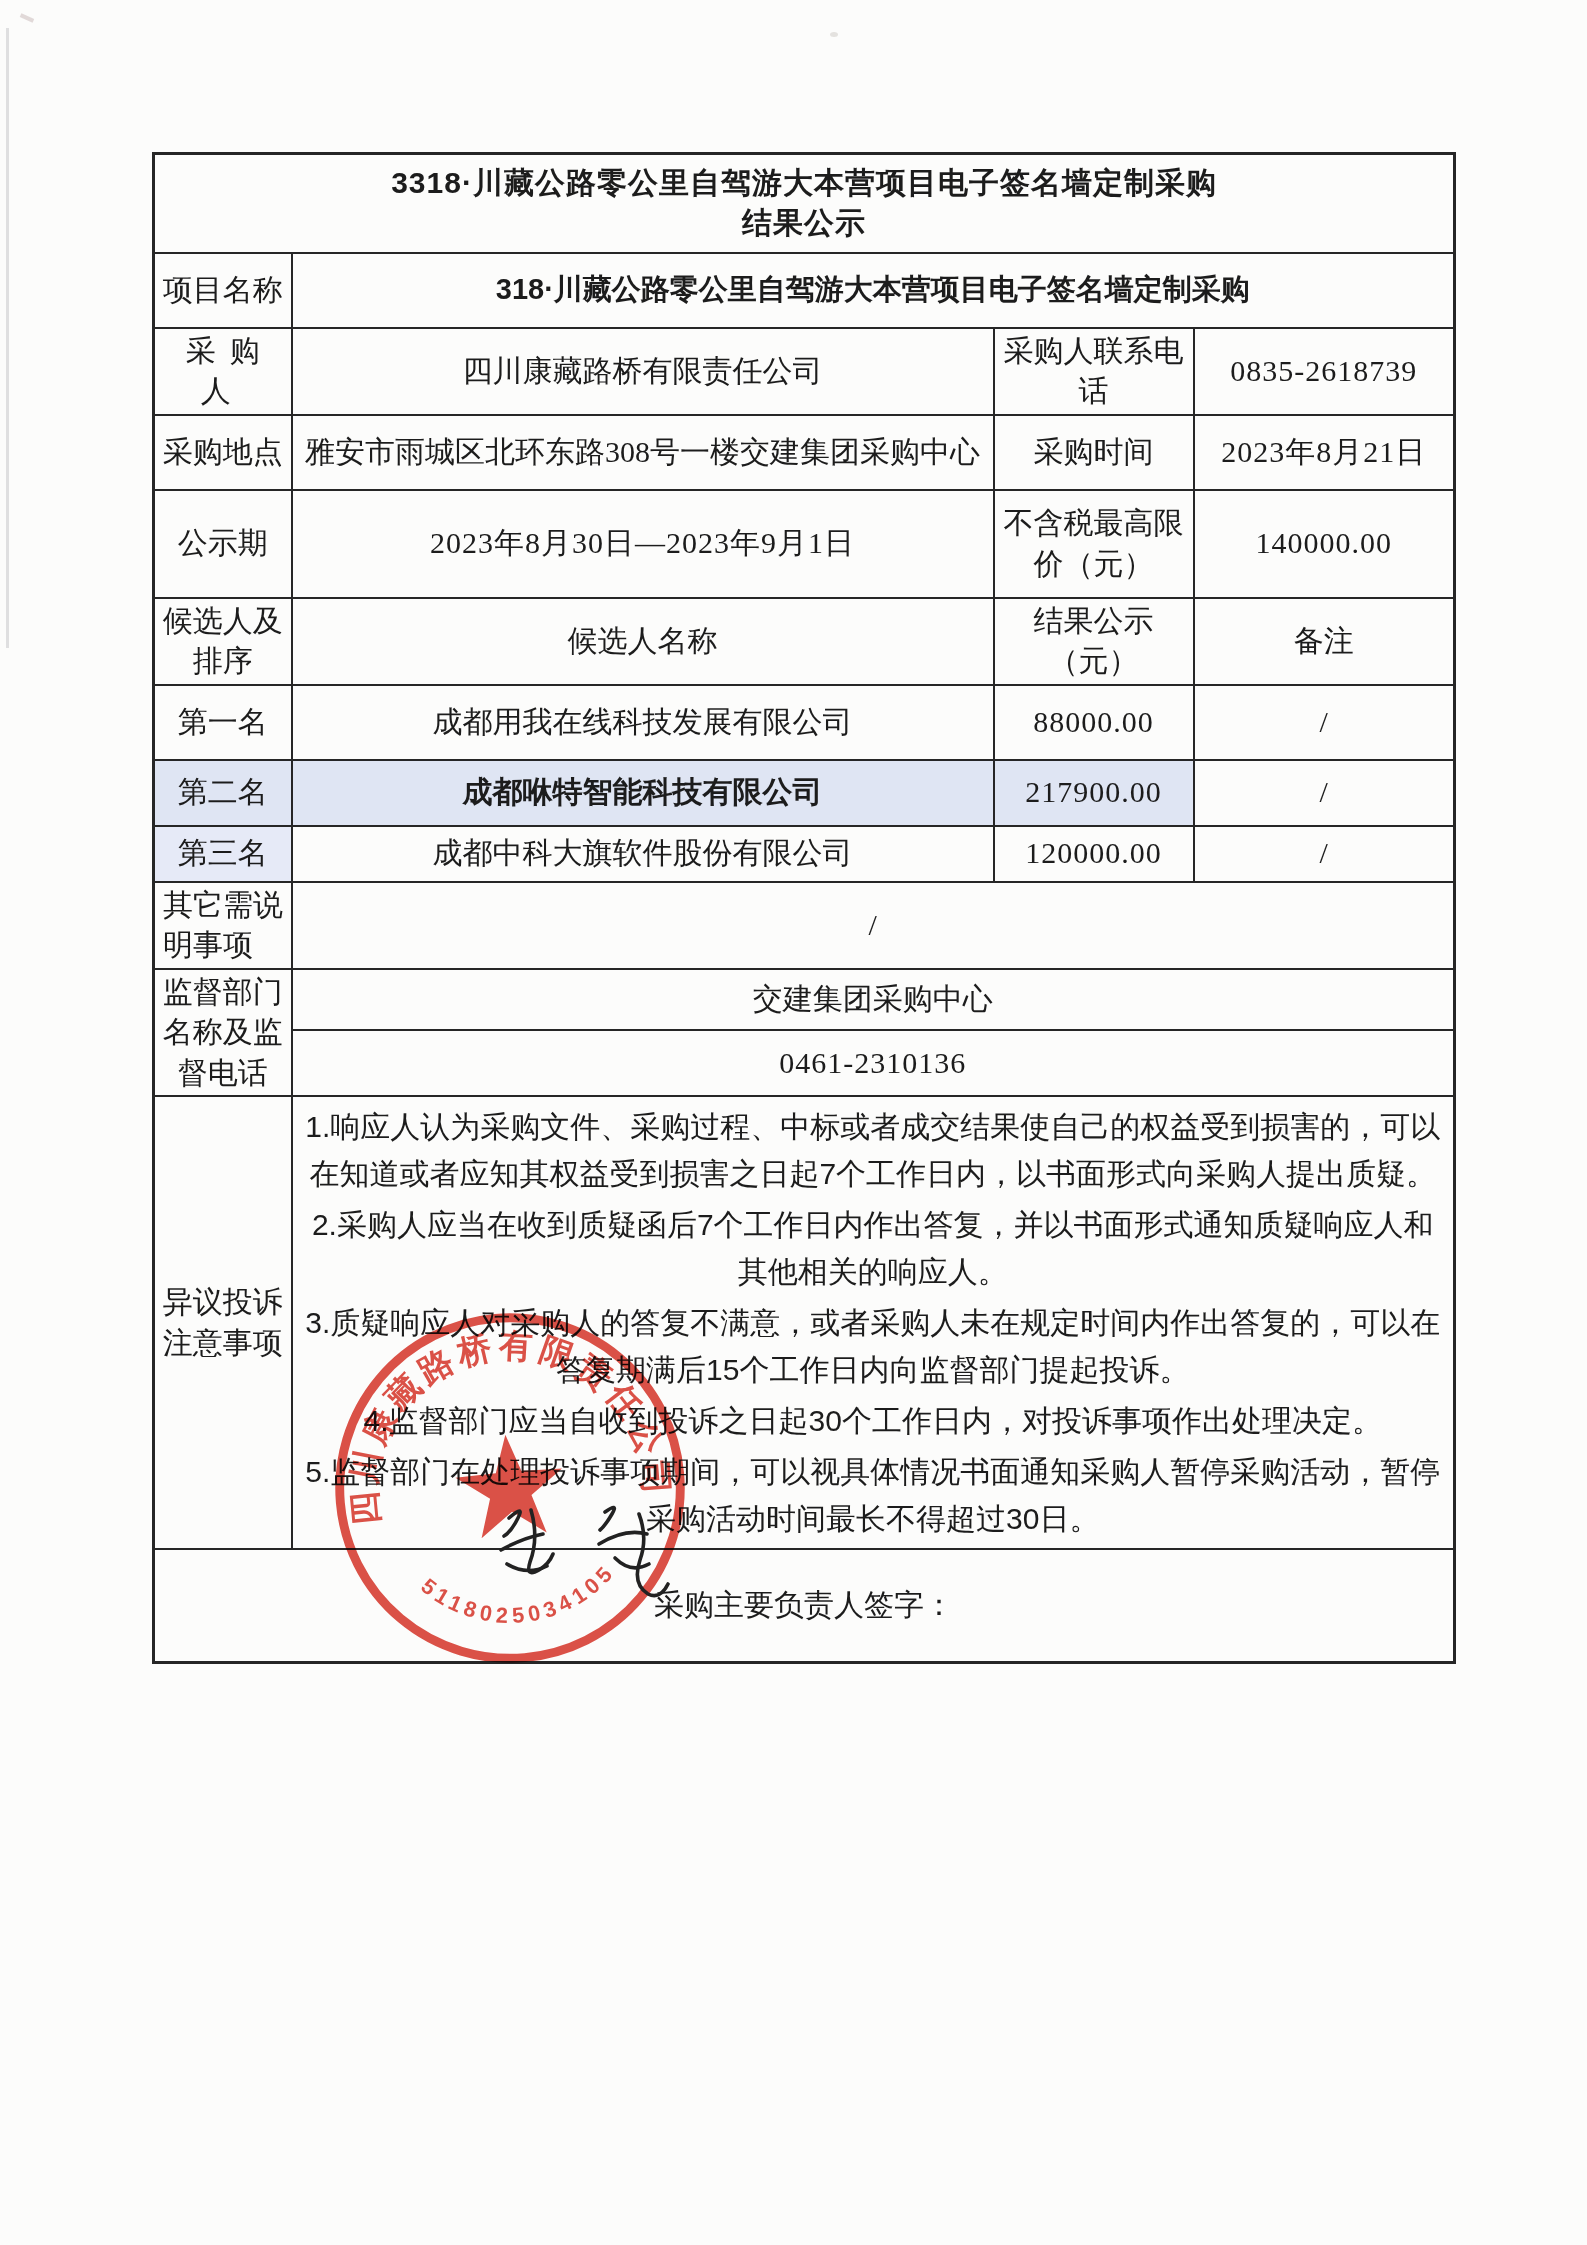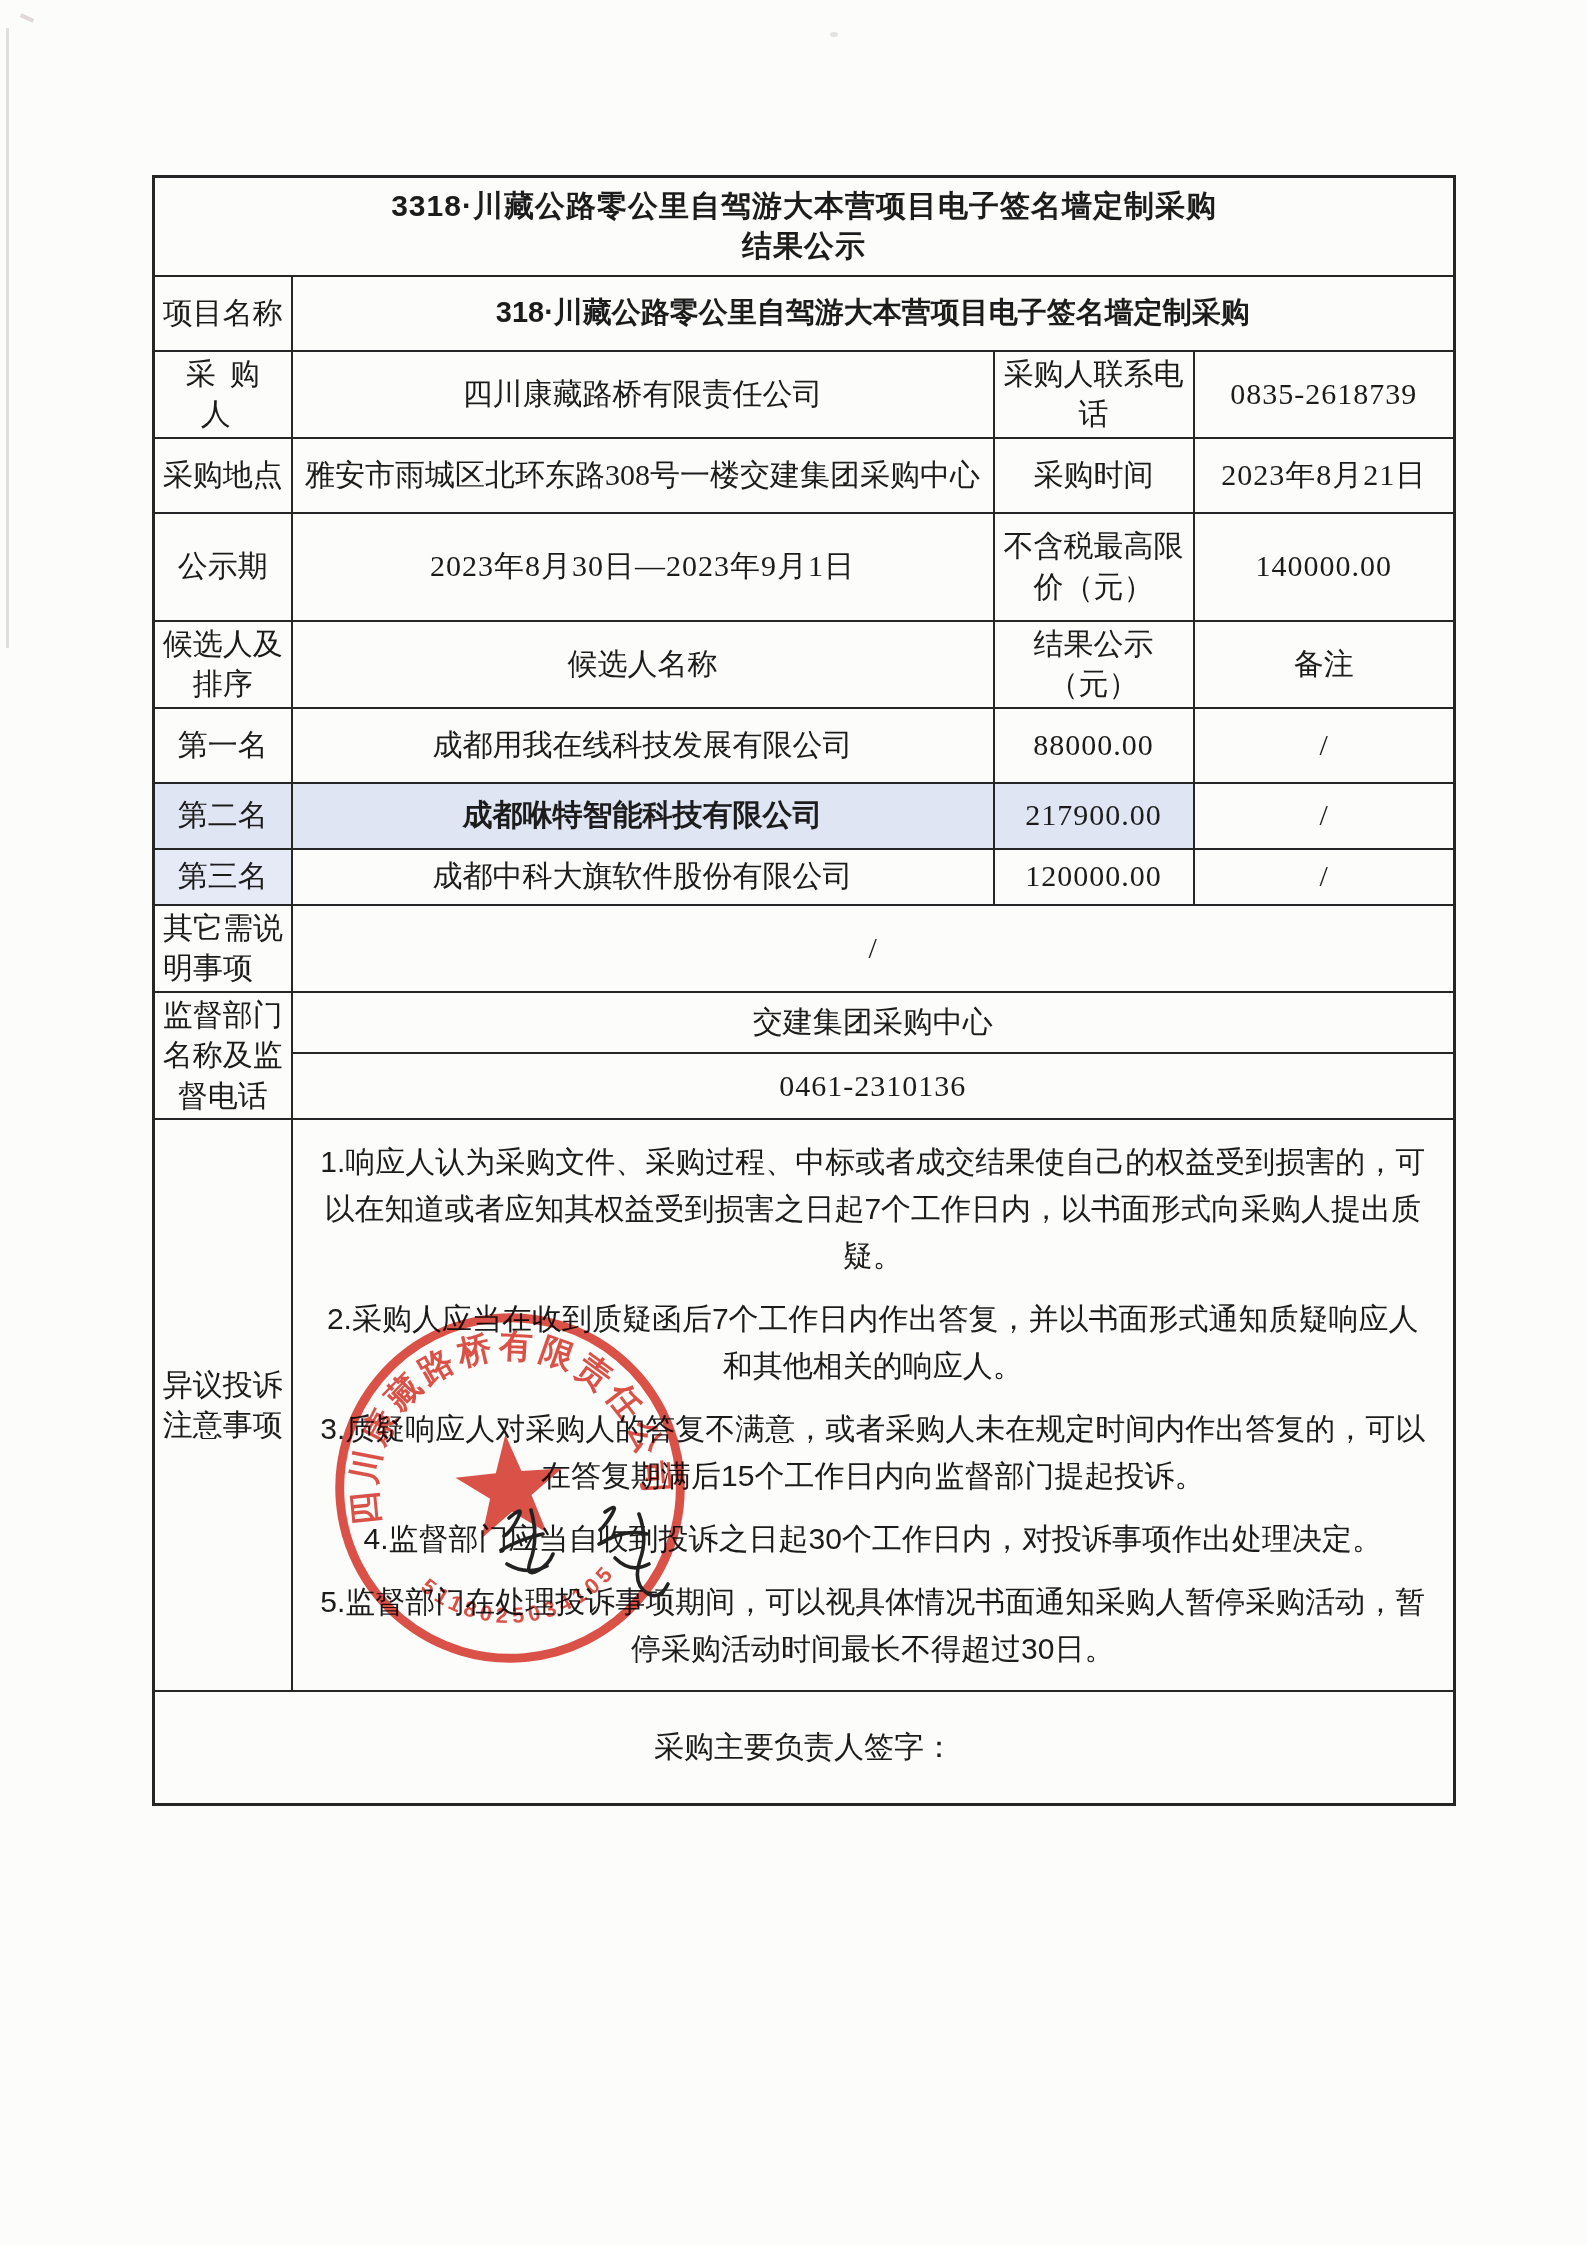--- a/index.html
+++ b/index.html
@@ -14,42 +14,42 @@
     position:relative;width:1587px;height:2245px;margin:0 auto;
     background:#fcfcfb;overflow:hidden;color:var(--ink);
     font-family:"Liberation Serif","DejaVu Serif",serif;
   }
   
   .scan-edge{position:absolute;left:6px;top:28px;width:3px;height:620px;background:#d7d7d9;opacity:.8;}
   .scan-speck{position:absolute;left:20px;top:16px;width:14px;height:4px;background:#d9cfd0;transform:rotate(24deg);opacity:.8;}
   .scan-speck2{position:absolute;left:830px;top:32px;width:8px;height:5px;background:#e4e2df;border-radius:50%;}
 
   table.doc{
-    position:absolute;left:152px;top:175px;width:1301px;
+    position:absolute;left:152px;top:152px;width:1301px;
     border-collapse:collapse;table-layout:fixed;
   }
   table.doc td{
     border:2px solid var(--line);
     vertical-align:middle;text-align:center;
     padding:2px 6px;font-size:30px;line-height:1.35;
     overflow:hidden;
   }
   table.doc{border:3px solid var(--line);}
   td.title-cell{
     font-family:"Liberation Sans","DejaVu Sans",sans-serif;
     font-weight:bold;font-size:43px;line-height:1.22;letter-spacing:1px;
   }
   .sans-bold{font-family:"Liberation Sans","DejaVu Sans",sans-serif;font-weight:bold;}
   .label{font-size:31px;}
   .justify3{letter-spacing:14px;text-indent:14px;}
   .hl{background:var(--hl);}
   .hl2{background:var(--hl2);}
   td.objection-cell{text-align:left;vertical-align:middle;padding:10px 14px 10px 16px;}
   td.objection-cell p{
-    margin:16px;font-size:30px;line-height:47px;
+    margin:4px;font-size:30px;line-height:47px;
     font-family:"Liberation Sans","DejaVu Sans",sans-serif;font-weight:500;
   }
   td.sign-cell{text-align:left;padding-left:10px;font-size:32px;}
   .num{letter-spacing:1px;}
 
   
   .stamp{
     position:absolute;left:312px;top:1290px;width:396px;height:396px;
     transform:rotate(-5deg);opacity:.88;mix-blend-mode:multiply;pointer-events:none;
   }

